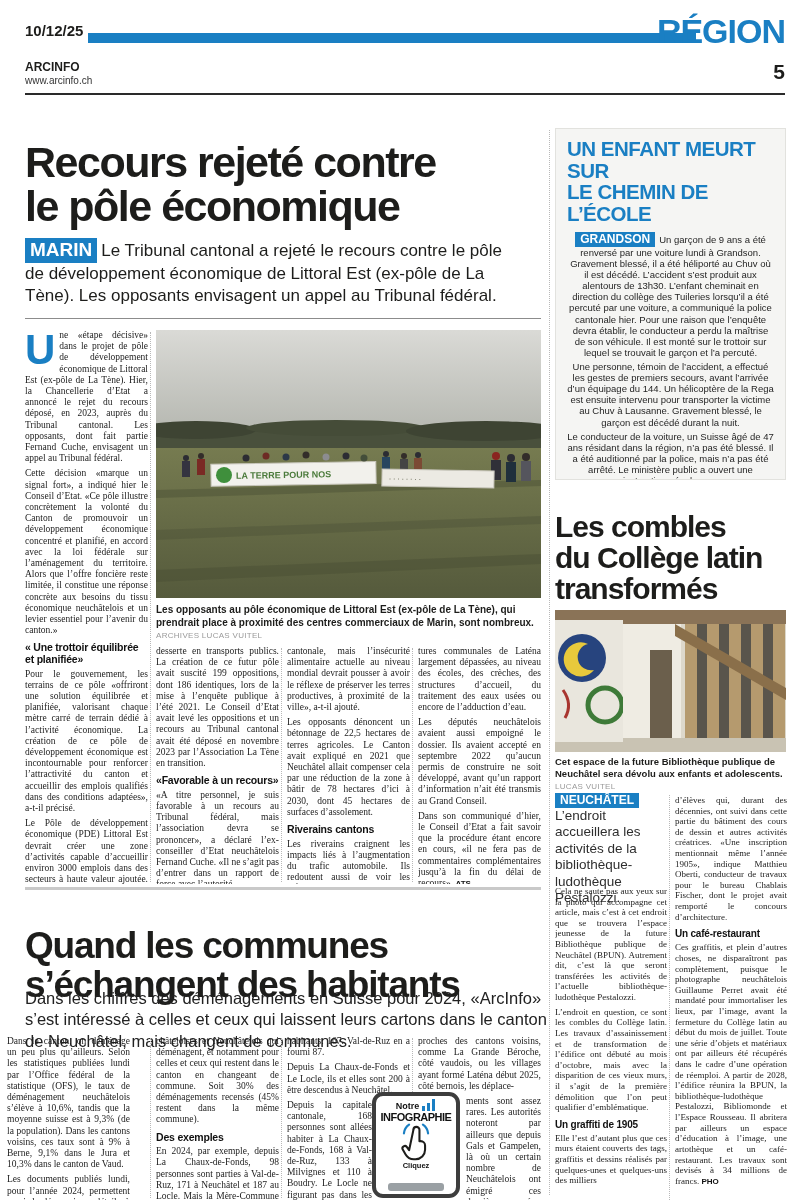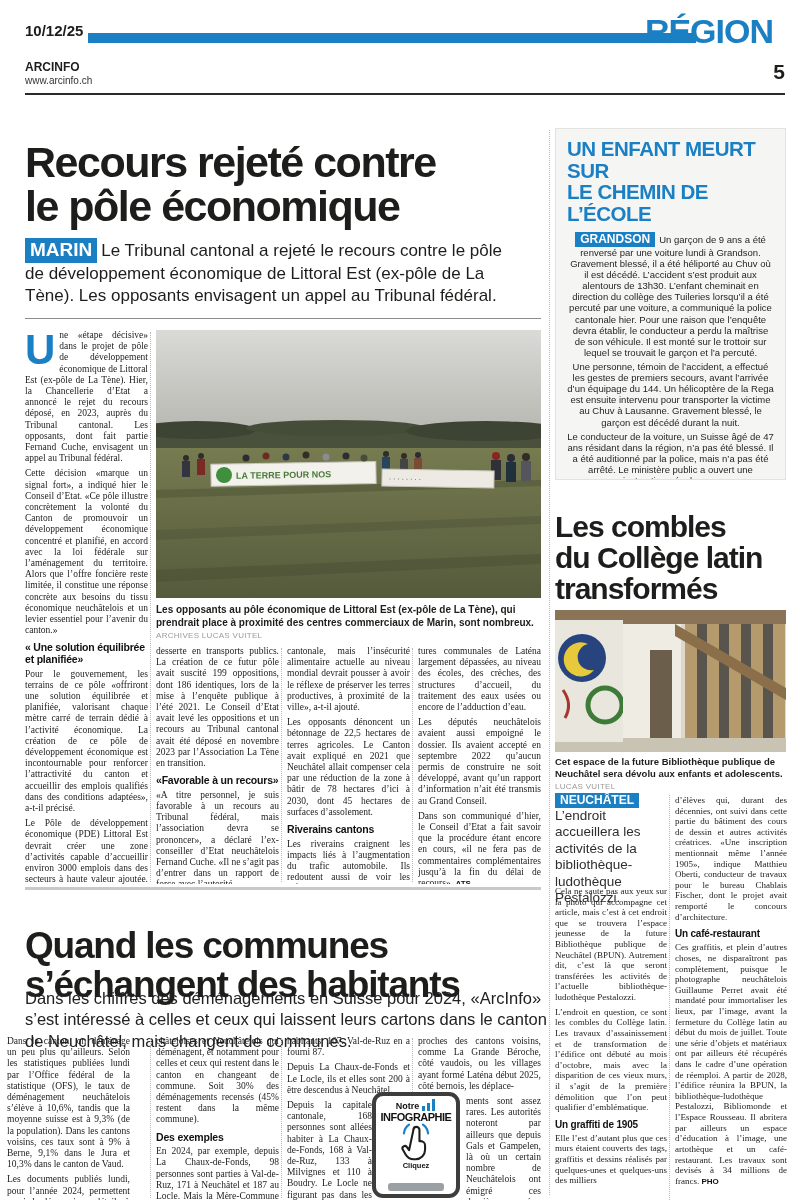--- a/index.html
+++ b/index.html
@@ -2,21 +2,21 @@
 <html lang="fr"><head>
 <meta charset="utf-8">
 <style>
   html,body{margin:0;padding:0;background:#e9e9e9;}
   .page{position:relative;width:809px;height:1200px;background:#ffffff;overflow:hidden;
         font-family:"Liberation Serif", serif;color:#1c1c1c;margin:0 auto;}
   .abs{position:absolute;}
   
   .date{left:25px;top:22px;font:bold 15px "Liberation Sans",sans-serif;color:#1d1d1b;}
   .topbar{left:88px;top:33px;width:608px;height:10px;background:#1a7fc3;}
-  .region{right:36px;top:12px;font:bold 34px "Liberation Sans",sans-serif;color:#1a7fc3;letter-spacing:-1px;}
+  .region{right:24px;top:12px;font:bold 34px "Liberation Sans",sans-serif;color:#1a7fc3;letter-spacing:-1px;}
   .brand{left:25px;top:60px;font:bold 12px "Liberation Sans",sans-serif;color:#1d1d1b;}
   .site{left:25px;top:75px;font:10px "Liberation Sans",sans-serif;color:#333;text-decoration:none;}
   .pageno{right:24px;top:60px;font:bold 21px "Liberation Sans",sans-serif;color:#1d1d1b;}
   .header-rule{left:25px;top:93px;width:760px;height:2px;background:#2a2a2a;}
   
   .h1{left:25px;top:112px;width:525px;font:bold 43px/1.02 "Liberation Sans",sans-serif;
       color:#1d1d1b;letter-spacing:-1.5px;white-space:pre-line;}
   .lead1{left:25px;top:238px;width:495px;font:17px/1.28 "Liberation Sans",sans-serif;color:#1d1d1b;}
   .tag{display:inline-block;background:#1a7fc3;color:#fff;font-family:"Liberation Sans",sans-serif;
        font-weight:bold;padding:0 5px 1px;margin-right:4px;}
@@ -83,21 +83,21 @@
   <h1 class="abs h1">Recours rejeté contre
 le pôle économique</h1>
   <div class="abs lead1">
     <span class="tag tag-lg">MARIN</span><span>Le Tribunal cantonal a rejeté le recours contre le pôle de développement économique de Littoral Est (ex-pôle de La Tène). Les opposants envisagent un appel au Tribunal fédéral.</span>
   </div>
   <div class="abs rule-lead"></div>
 
   <div class="abs col" style="left:25px;top:330px;height:554px;">
     <p><span class="dropcap">U</span><span>ne «étape décisive» dans le projet de pôle de développement économique de Littoral Est (ex-pôle de La Tène). Hier, la Chancellerie d’Etat a annoncé le rejet du recours déposé, en 2023, auprès du Tribunal cantonal. Les opposants, dont fait partie Fernand Cuche, envisagent un appel au Tribunal fédéral.</span></p>
     <p>Cette décision «marque un signal fort», a indiqué hier le Conseil d’Etat. «Ce pôle illustre concrètement la volonté du Canton de promouvoir un développement économique concentré et planifié, en accord avec la loi fédérale sur l’aménagement du territoire. Alors que l’offre foncière reste limitée, il constitue une réponse concrète aux besoins du tissu économique neuchâtelois et un levier essentiel pour l’avenir du canton.»</p>
-    <div class="subhead">« Une solution équilibrée et planifiée»</div>
+    <div class="subhead">« Une trottoir équilibrée et planifiée»</div>
     <p>Pour le gouvernement, les terrains de ce pôle «offriront une solution équilibrée et planifiée, valorisant chaque mètre carré de terrain dédié à l’activité économique. La création de ce pôle de développement économique est incontournable pour renforcer l’attractivité du canton et accueillir des emplois qualifiés dans des conditions adaptées», a-t-il précisé.</p>
     <p>Le Pôle de développement économique (PDE) Littoral Est devrait créer une zone d’activités capable d’accueillir environ 3000 emplois dans des secteurs à haute valeur ajoutée. Un écoquartier de 500 habitants est prévu, tout comme des équipements publics et une bonne</p>
   </div>
 
   <div class="abs photo" style="left:156px;top:330px;width:385px;height:268px;">
     <svg width="385" height="268" viewBox="0 0 385 268" xmlns="http://www.w3.org/2000/svg">
       <defs>
         <linearGradient id="sky" x1="0" y1="0" x2="0" y2="1">
           <stop offset="0" stop-color="#dadad6"></stop>
             <stop offset="1" stop-color="#b3b5ae"></stop>

